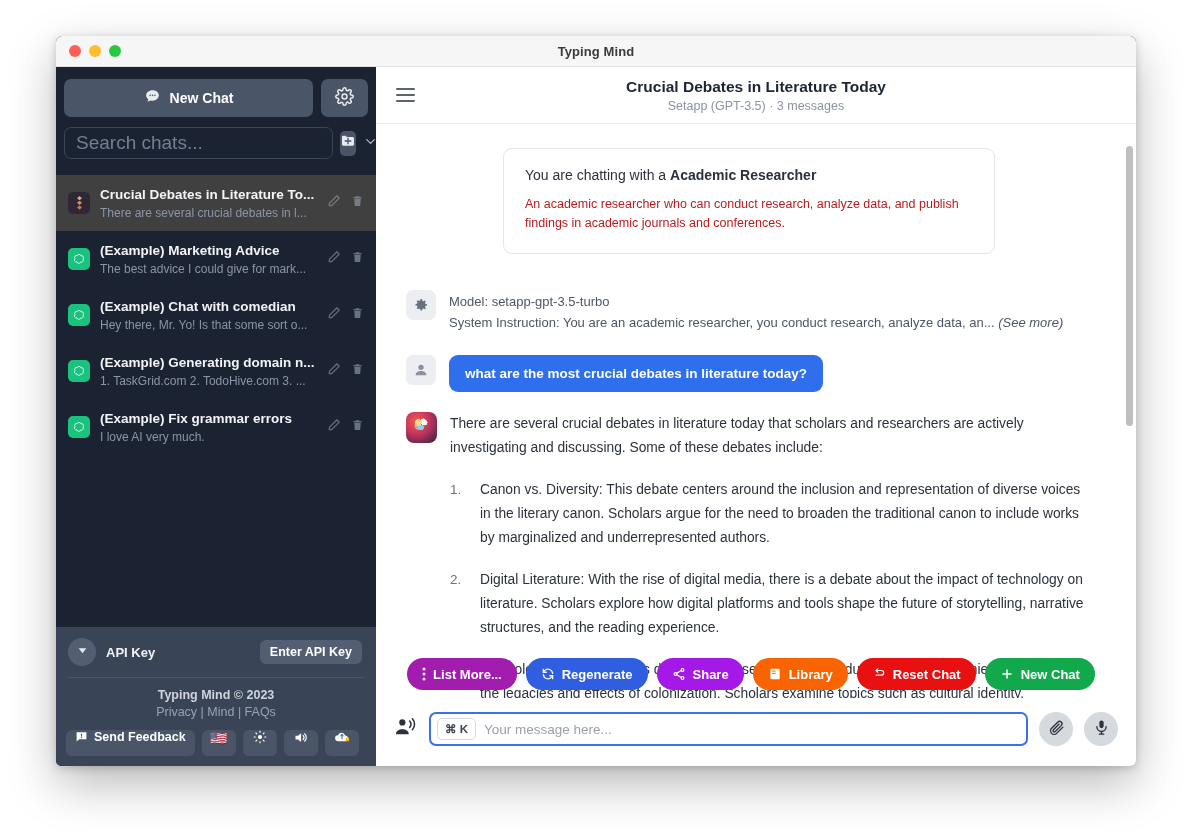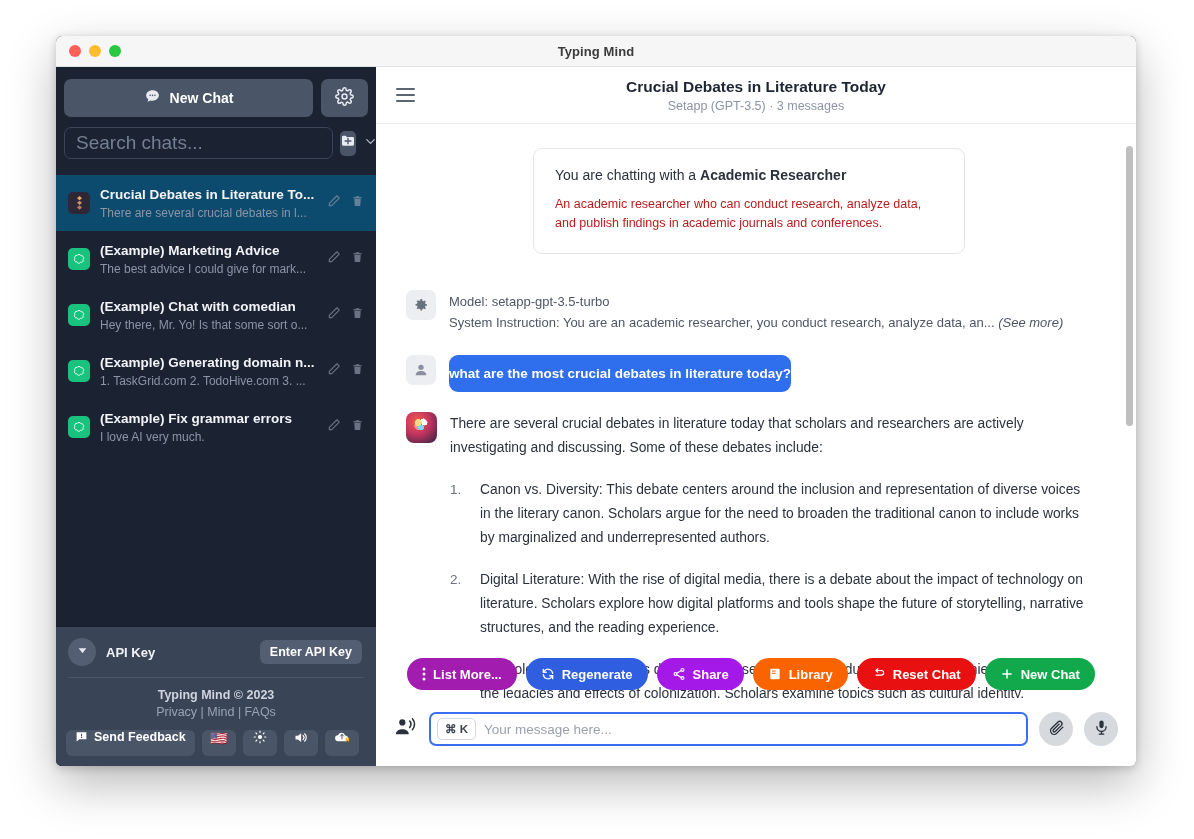--- a/index.html
+++ b/index.html
@@ -75,21 +75,21 @@
   .chev-btn {
     width: 20px; height: 22px; display: flex; align-items: center;
     justify-content: center; cursor: pointer;
   }
   .chat-list { flex: 1; overflow: hidden; margin-top: 8px; }
   .chat-item {
     display: flex; align-items: center; gap: 10px;
     padding: 10px 12px 10px 12px; cursor: pointer;
     min-height: 56px;
   }
-  .chat-item.active { background: #0c4a6e; }
+  .chat-item.active { background: #404040; }
   .chat-avatar {
     width: 22px; height: 22px; border-radius: 5px; flex: 0 0 22px;
     display: flex; align-items: center; justify-content: center;
     font-size: 11px;
   }
   .av-setapp { background: #2d2736; }
   .av-gpt { background: #19c37d; }
   .chat-texts { flex: 1; min-width: 0; }
   .chat-title {
     font-size: 13.5px; font-weight: 700; color: #f2f4f7;
@@ -154,21 +154,21 @@
   .scrollbar-track {
     position: absolute; right: 3px; top: 0; bottom: 0; width: 8px;
   }
   .scrollbar-thumb {
     position: absolute; right: 0; top: 22px; width: 7px; height: 280px;
     background: #bfbfbf; border-radius: 4px;
   }
   .chat-inner { padding: 24px 44px 0 30px; }
 
   .persona-card {
-    width: 432px; margin: 0 auto; border: 1px solid #e3e5e9;
+    width: 492px; margin: 0 auto; border: 1px solid #e3e5e9;
     border-radius: 9px; padding: 18px 21px 20px 21px; background: #fff;
   }
   .persona-head { font-size: 14px; color: #2b313d; }
   .persona-head b { font-weight: 700; }
   .persona-desc { font-size: 12.5px; color: #b91c1c; line-height: 19px; margin-top: 12px; }
 
   .sysrow { display: flex; gap: 13px; margin-top: 36px; align-items: flex-start; }
   .sys-avatar {
     width: 30px; height: 30px; border-radius: 7px; background: #eceef1;
     display: flex; align-items: center; justify-content: center; flex: 0 0 30px;
@@ -177,21 +177,21 @@
   .sys-line { font-size: 13px; color: #4e5666; line-height: 21px; }
   .see-more { font-style: italic; color: #4e5666; cursor: pointer; }
 
   .userrow { display: flex; gap: 13px; margin-top: 22px; align-items: flex-start; }
   .user-avatar {
     width: 30px; height: 30px; border-radius: 7px; background: #eceef1;
     display: flex; align-items: center; justify-content: center; flex: 0 0 30px;
   }
   .user-bubble {
     background: #2f6fed; color: #fff; font-size: 13.5px; font-weight: 600;
-    padding: 11px 0; border-radius: 9px; max-width: 560px;
+    padding: 11px 16px; border-radius: 9px; max-width: 560px;
   }
   .asstrow { display: flex; gap: 13px; margin-top: 20px; align-items: flex-start; }
   .asst-avatar {
     width: 31px; height: 31px; border-radius: 8px; flex: 0 0 31px;
     background: radial-gradient(circle at 35% 30%, #f25c4a 0%, #c0345f 45%, #2d2140 100%);
     position: relative; overflow: hidden;
   }
   .asst-avatar::after {
     content: ""; position: absolute; left: 8px; top: 6px; width: 14px; height: 13px;
     background:

